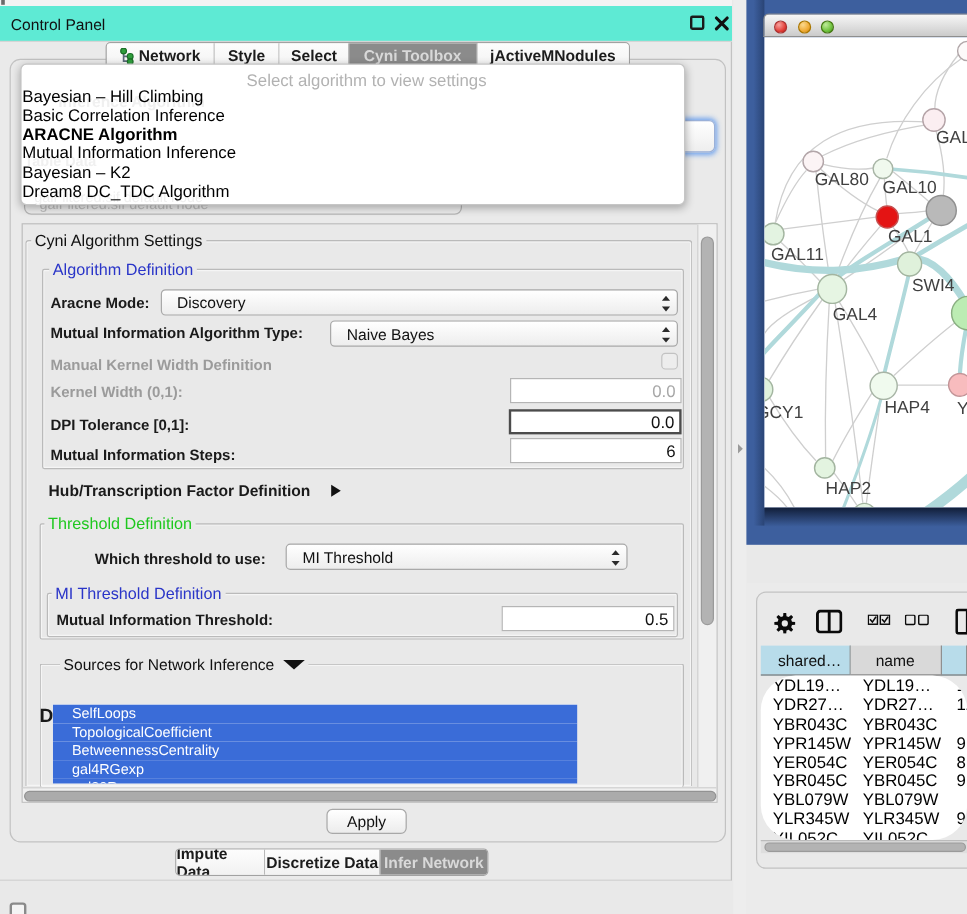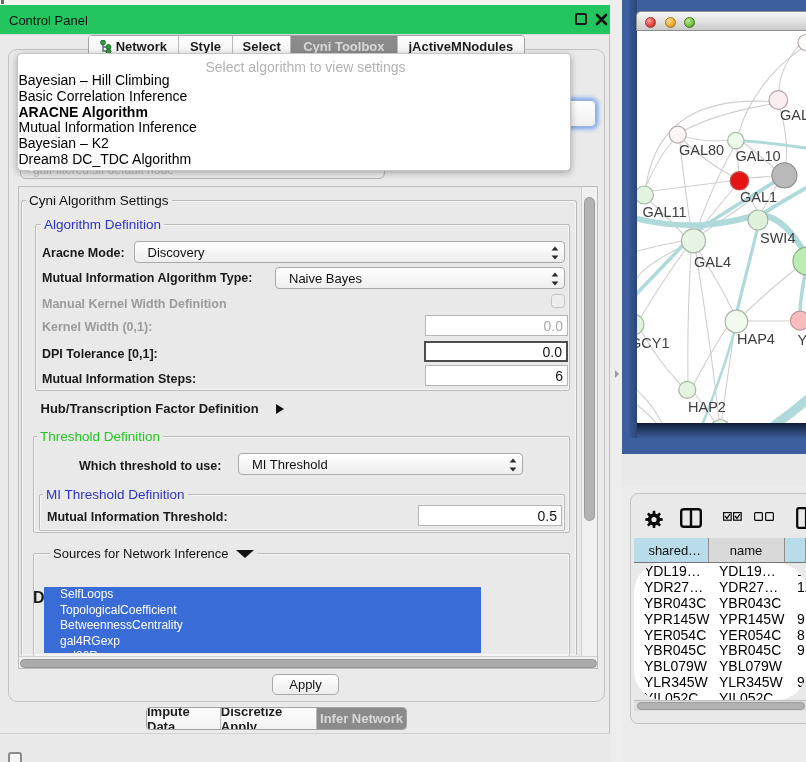--- a/index.html
+++ b/index.html
@@ -5,21 +5,21 @@
 * { margin:0; padding:0; box-sizing:border-box; }
 html,body { width:806px; height:762px; overflow:hidden; background:#e9e9e9;
   font-family:"Liberation Sans", sans-serif; }
 .abs { position:absolute; }
 #page { position:relative; width:806px; height:762px; }
 
 
 #win { left:0; top:0; width:610px; height:734px; background:#eaeaea;
   border-right:1px solid #c2c2c2; border-bottom:1px solid #d2d2d2; }
 #topstrip { left:0; top:0; width:610px; height:5px; background:#f3f3f3; }
-#titlebar { left:0; top:5px; width:610px; height:30px; background:#22c55e;
+#titlebar { left:0; top:5px; width:610px; height:30px; background:#5eead4;
   border-bottom:1px solid #d5d5d5; }
 #titlebar .t { position:absolute; left:9px; top:8px; font-size:13px; color:#111; }
 #floatico { left:575px; top:13px; width:12px; height:12px; border:2px solid #1a1a1a; border-radius:2px; }
 
 
 #panel { left:8px; top:49px; width:597px; height:653px; background:#eaeaea;
   border:1px solid #c2c2c2; border-radius:9px; }
 
 
 .tabstrip { height:23px; display:flex; background:#fbfbfb;
@@ -220,21 +220,21 @@
     <div class="row">BetweennessCentrality</div>
     <div class="row">gal4RGexp</div>
     <div class="row">gal80Rexp</div>
     <div class="lthumb"></div>
   </div>
 
   <div class="abs" id="applybtn">Apply</div>
 
   <div class="abs tabstrip" id="bottabs">
     <div class="tab" style="width:92px">Impute Data</div>
-    <div class="tab" style="width:120px">Discretize Apply</div>
+    <div class="tab" style="width:120px">Discretize Data</div>
     <div class="tab sel" style="width:111px">Infer Network</div>
   </div>
 
   <div class="abs" id="ghostcombo"></div>
   <div class="abs" id="ghostbox">galFiltered.sif default node</div>
   <div class="abs" id="popup">
     <div class="ghost" style="left:31px; top:23px; font-size:13px; font-weight:bold;">Inference Algorithm</div>
     <div class="ghost" style="left:3px; top:73px; font-size:12px; font-weight:bold;">Table Data</div>
     <div class="ghost" style="left:11px; top:103px; font-size:12px;">galFiltered.sif default node</div>
     <div class="hdr">Select algorithm to view settings</div>

